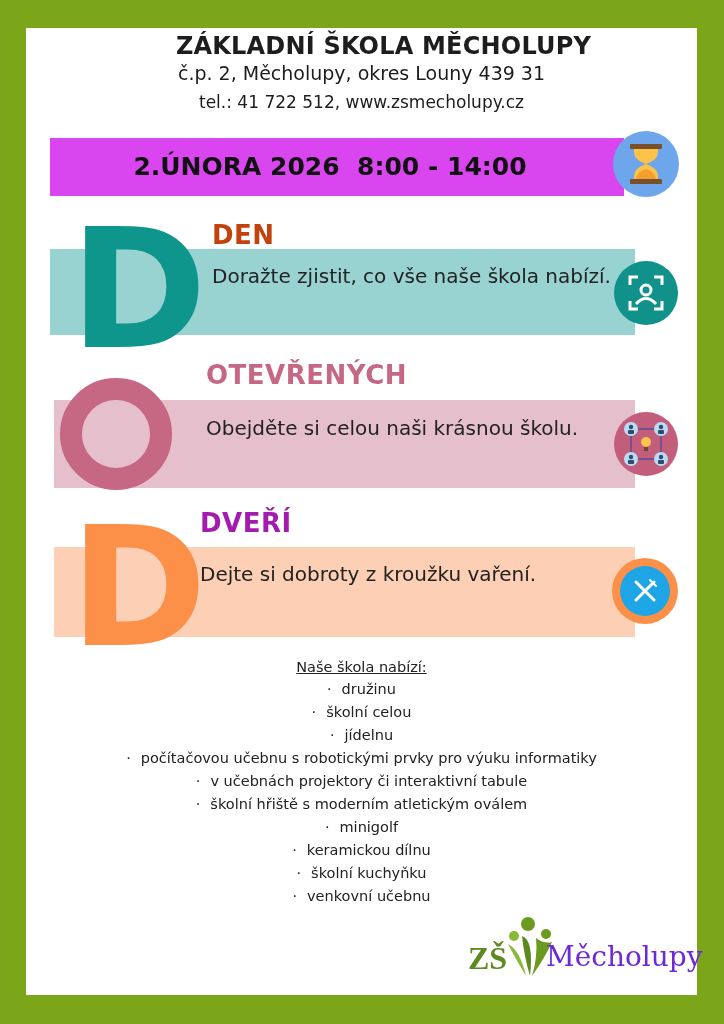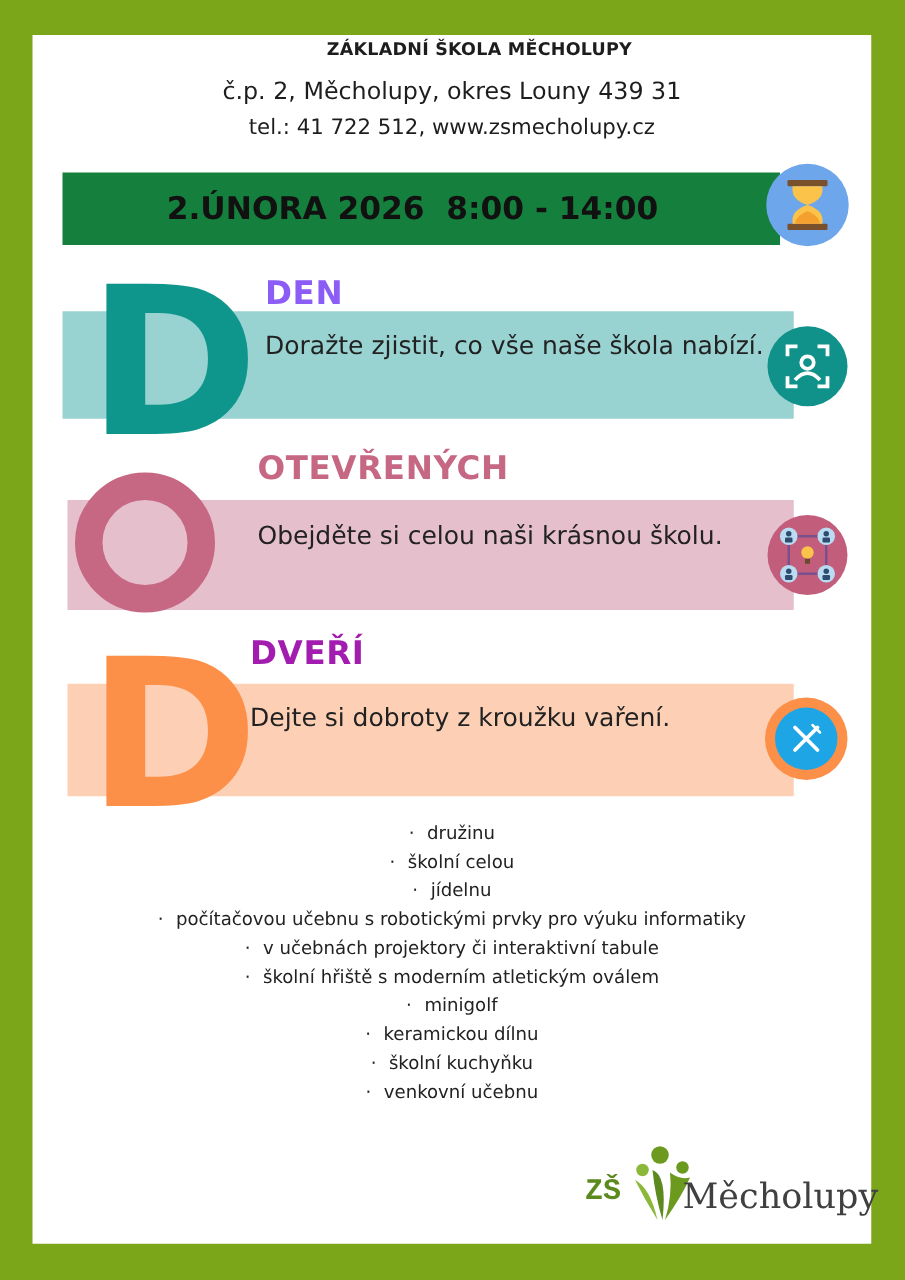--- a/index.html
+++ b/index.html
@@ -3,27 +3,27 @@
 <meta charset="utf-8">
 <style>
   * { box-sizing: border-box; margin: 0; padding: 0; }
   html, body { width: 724px; height: 1024px; overflow: hidden; }
   body { background: #7ba61a; font-family: "DejaVu Sans", sans-serif; position: relative; }
   .page {
     position: absolute; left: 26px; top: 28px; width: 671px; height: 967px;
     background: #ffffff;
   }
   .header { position: absolute; left: 0; top: 0; width: 100%; text-align: center; color: #1d1d1d; }
-  .school-name { position: absolute; top: 4px; width: 100%; font-weight: bold; font-size: 14px; letter-spacing: 0.2px; padding-left: 44px; }
+  .school-name { position: absolute; top: 4px; width: 100%; font-weight: bold; font-size: 24px; letter-spacing: 0.2px; padding-left: 44px; }
   .address { position: absolute; top: 34px; width: 100%; font-size: 19px; }
   .contact { position: absolute; top: 64px; width: 100%; font-size: 17px; text-align: center; }
 
   .date-bar {
     position: absolute; left: 24px; top: 110px; width: 574px; height: 58px;
-    background: #15803d;
+    background: #d946ef;
   }
   .date-text {
     position: absolute; left: 0; top: 0; width: 560px; height: 58px; line-height: 58px;
     text-align: center; font-weight: bold; font-size: 25px; color: #111;
     white-space: pre;
   }
   .circle-icon {
     position: absolute; border-radius: 50%; display: flex; align-items: center; justify-content: center;
   }
   .hourglass { left: 587px; top: 103px; width: 66px; height: 66px; background: #6ea6ec; }
@@ -31,21 +31,21 @@
   .section-band { position: absolute; left: 24px; width: 585px; }
   .big-letter {
     position: absolute; font-weight: bold; line-height: 1;
   }
   .section-title { position: absolute; left: 186px; font-weight: bold; font-size: 26px; letter-spacing: 0.5px; }
   .section-text { position: absolute; left: 186px; font-size: 20px; line-height: 32px; color: #222; width: 400px; }
 
   
   .band-den { top: 221px; height: 86px; background: #98d3d2; }
   .letter-den { left: 44px; top: 180px; font-size: 165px; color: #0f968c; }
-  .title-den { top: 192px; color: #8b5cf6; }
+  .title-den { top: 192px; color: #c2410c; }
   .text-den { top: 232px; }
   .icon-den { left: 588px; top: 233px; width: 64px; height: 64px; background: #10918a; }
 
   
   .band-ote { top: 372px; height: 88px; background: #e6bfcd; left: 28px; width: 581px; }
   .ring {
     position: absolute; left: 34px; top: 350px; width: 112px; height: 112px; border-radius: 50%;
     border: 22px solid #c66784; background: transparent;
   }
   .title-ote { top: 332px; color: #c66784; left: 180px; }
@@ -59,22 +59,22 @@
   .text-dve { top: 530px; left: 174px; }
   .icon-dve { left: 586px; top: 530px; width: 66px; height: 66px; background: #fd9049; }
   .icon-dve-inner { width: 50px; height: 50px; border-radius: 50%; background: #1ea5e6; display:flex; align-items:center; justify-content:center; }
 
   .offers { position: absolute; left: 0; top: 628px; width: 100%; text-align: center; color: #222; font-size: 14.5px; }
   .offers-title { text-decoration: underline; height: 22px; line-height: 22px; }
   .offer-item { height: 23px; line-height: 23px; }
   .offer-item .bullet { margin-right: 10px; }
 
   .logo { position: absolute; left: 442px; top: 888px; width: 230px; height: 70px; }
-  .logo-zs { position: absolute; left: 0; top: 24px; font-family: Liberation Mono, monospace; font-size: 24px; color: #5c8a1e; font-weight: bold; }
-  .logo-name { position: absolute; left: 78px; top: 24px; font-family: "DejaVu Serif", serif; font-size: 28px; color: #404040; }
+  .logo-zs { position: absolute; left: 0; top: 24px; font-family: Liberation Serif, serif; font-size: 32px; color: #5c8a1e; font-weight: bold; }
+  .logo-name { position: absolute; left: 78px; top: 24px; font-family: "DejaVu Serif", serif; font-size: 28px; color: #6d28d9; }
 </style>
 </head>
 <body>
 
 <div class="page">
 
   <div class="header">
     <div class="school-name">ZÁKLADNÍ ŠKOLA MĚCHOLUPY</div>
     <div class="address">č.p. 2, Měcholupy, okres Louny 439 31</div>
     <div class="contact">tel.: 41 722 512, www.zsmecholupy.cz</div>
@@ -144,20 +144,21 @@
     <div class="icon-dve-inner">
       <svg width="30" height="30" viewBox="0 0 30 30" stroke="#fff" stroke-width="3" stroke-linecap="round" fill="none">
         <path d="M6 6 L24 24"></path>
         <path d="M24 6 L6 24"></path>
         <path d="M20 4 L26 10" stroke-width="2"></path>
       </svg>
     </div>
   </div>
 
   <div class="offers">
+    <div class="offers-title">Naše škola nabízí:</div>
     <div class="offer-item"><span class="bullet">·</span><span>družinu</span></div>
     <div class="offer-item"><span class="bullet">·</span><span>školní celou</span></div>
     <div class="offer-item"><span class="bullet">·</span><span>jídelnu</span></div>
     <div class="offer-item"><span class="bullet">·</span><span>počítačovou učebnu s robotickými prvky pro výuku informatiky</span></div>
     <div class="offer-item"><span class="bullet">·</span><span>v učebnách projektory či interaktivní tabule</span></div>
     <div class="offer-item"><span class="bullet">·</span><span>školní hřiště s moderním atletickým oválem</span></div>
     <div class="offer-item"><span class="bullet">·</span><span>minigolf</span></div>
     <div class="offer-item"><span class="bullet">·</span><span>keramickou dílnu</span></div>
     <div class="offer-item"><span class="bullet">·</span><span>školní kuchyňku</span></div>
     <div class="offer-item"><span class="bullet">·</span><span>venkovní učebnu</span></div>

